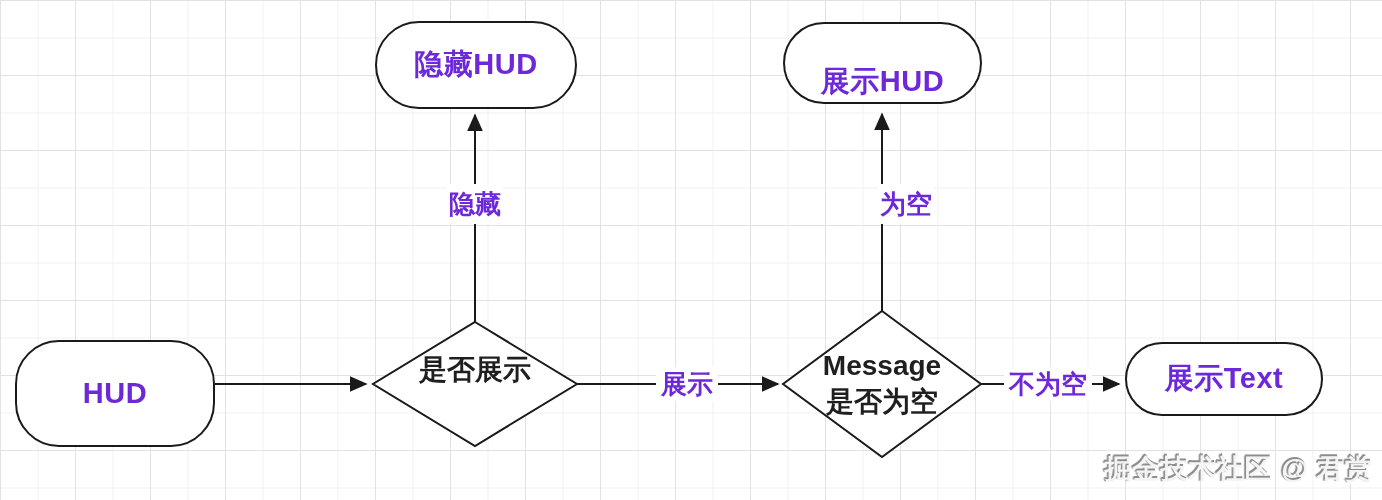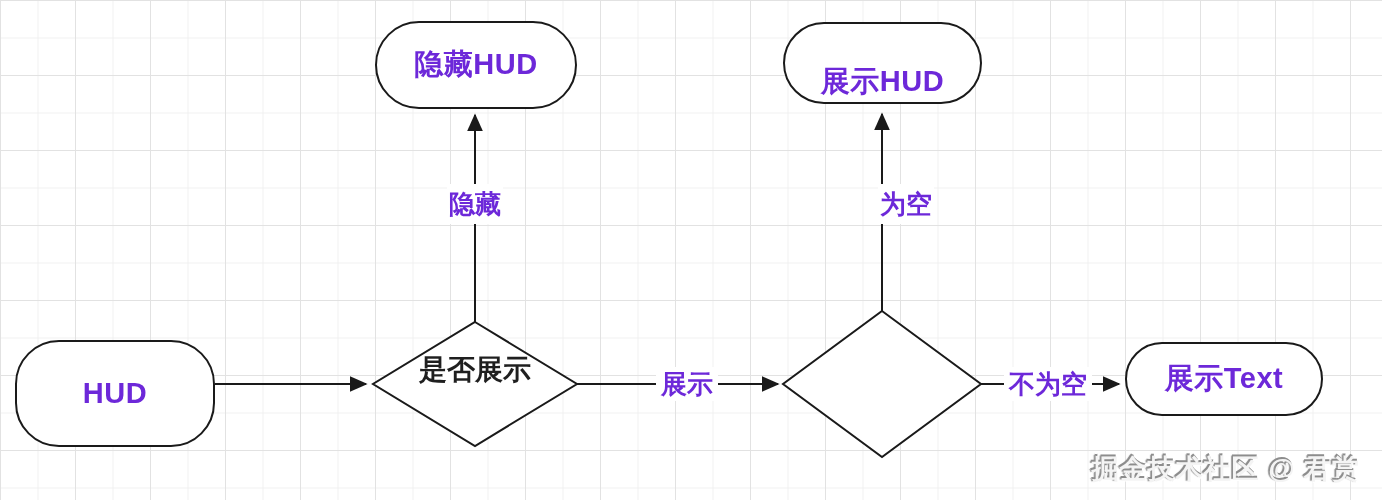--- a/index.html
+++ b/index.html
@@ -66,21 +66,21 @@
     padding: 0 5px;
     line-height: 34px;
   }
   .edge-label--v { padding: 3px 2px; }
   .edge-label--hide      { left: 475px;  top: 204px; }
   .edge-label--empty     { left: 906px;  top: 204px; }
   .edge-label--show      { left: 687px;  top: 384px; }
   .edge-label--not-empty { left: 1048px; top: 384px; }
   .watermark {
     position: absolute;
-    right: 22px;
+    right: 9px;
     bottom: 13px;
     font-size: 27px;
     font-weight: 700;
     letter-spacing: 1px;
     color: #f4f4f4;
     text-shadow:
       -1px -2px 0 #8d8d8d,
       -2px -1px 1px #9e9e9e,
       1px 1px 0 #ffffff;
     white-space: nowrap;
@@ -126,20 +126,24 @@
   </div>
 
   <div class="node node--show-text">
     <span>展示Text</span>
   </div>
 
   <div class="decision-label decision-label--is-show">
     <span>是否展示</span>
   </div>
 
+  <div class="decision-label decision-label--message-empty">
+    <div>Message</div>
+    <div>是否为空</div>
+  </div>
 
   <div class="edge-label edge-label--v edge-label--hide">隐藏</div>
 
   <div class="edge-label edge-label--show">展示</div>
 
   <div class="edge-label edge-label--v edge-label--empty">为空</div>
 
   <div class="edge-label edge-label--not-empty">不为空</div>
 
   <div class="watermark">掘金技术社区 @ 君赏</div>

